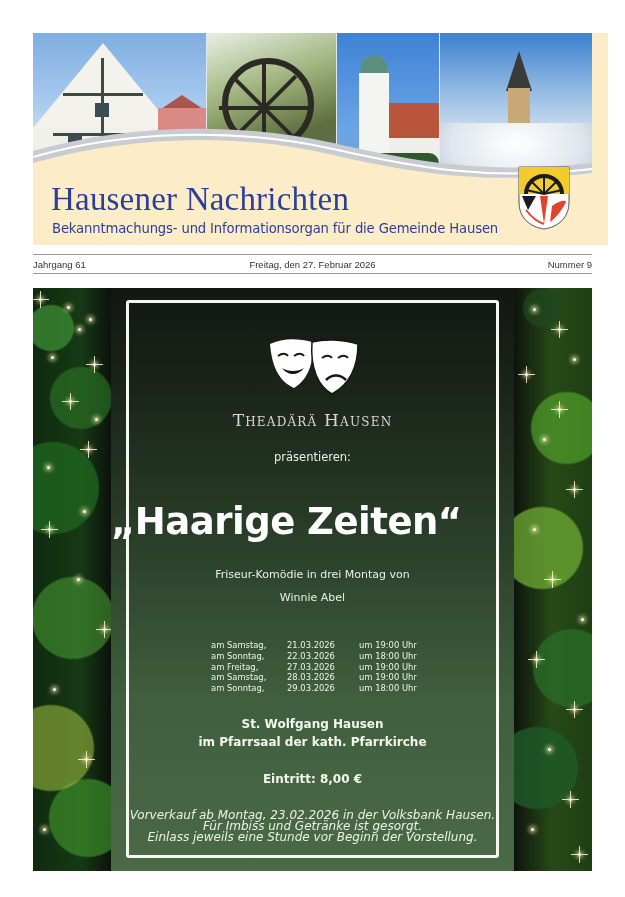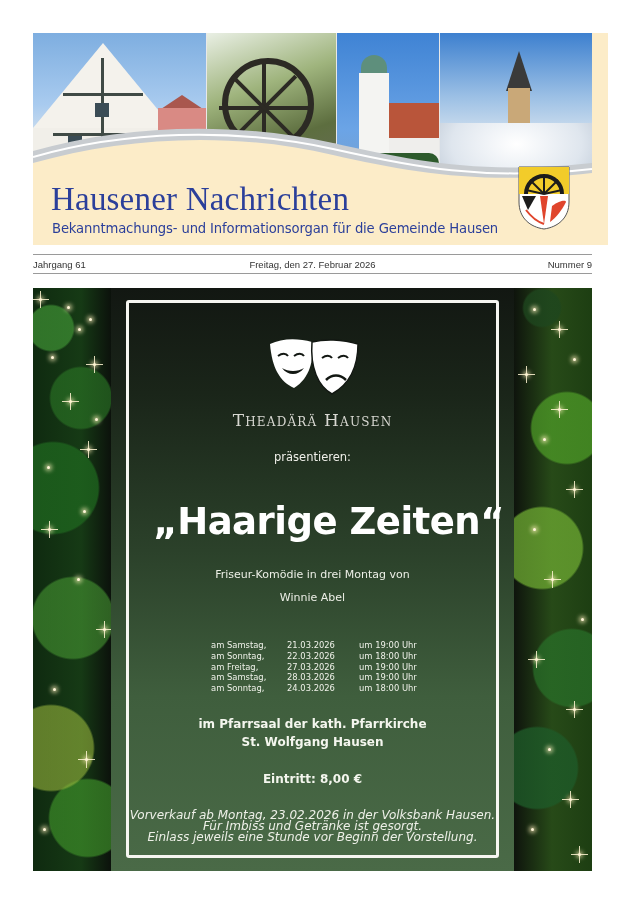--- a/index.html
+++ b/index.html
@@ -75,21 +75,21 @@
     .spark.big::before, .spark.big::after { content: ""; position: absolute; left: 1px; top: -7px; width: 1px; height: 17px; background: rgba(255,245,210,0.85); }
     .spark.big::after { transform: rotate(90deg); }
 
     .panel { position: absolute; left: 78px; top: 0; width: 403px; height: 583px;
       background: linear-gradient(180deg, #121712 0%, #1a2519 18%, #2b412a 45%, #3f5e3d 70%, #4a6a47 100%); }
     .frame { position: absolute; left: 15px; top: 12px; width: 367px; height: 552px; border: 3px solid #f6f6f1; border-radius: 3px; }
 
     .masks { position: absolute; left: 157px; top: 50px; width: 92px; height: 60px; }
     .troupe { position: absolute; left: 0; right: 0; top: 122px; text-align: center; font-family: "DejaVu Serif", serif; font-size: 17px; letter-spacing: 1.2px; color: #d8d8d2; font-variant: small-caps; }
     .presents { position: absolute; left: 0; right: 0; top: 162px; text-align: center; font-family: "DejaVu Sans", sans-serif; font-size: 11.5px; color: #efefe9; }
-    .play-title { position: absolute; left: 0; right: 10px; top: 212px; text-align: right; font-family: "DejaVu Sans", sans-serif; font-weight: bold; font-size: 37px; color: #ffffff; letter-spacing: -0.5px; white-space: nowrap; }
+    .play-title { position: absolute; left: 0; right: 4px; top: 212px; text-align: left; font-family: "DejaVu Sans", sans-serif; font-weight: bold; font-size: 37px; color: #ffffff; letter-spacing: -0.5px; white-space: nowrap; }
     .genre { position: absolute; left: 0; right: 0; top: 280px; text-align: center; font-family: "DejaVu Sans", sans-serif; font-size: 11px; color: #eceee6; }
     .author { position: absolute; left: 0; right: 0; top: 303px; text-align: center; font-family: "DejaVu Sans", sans-serif; font-size: 11px; color: #eceee6; }
 
     .dates { position: absolute; left: 100px; top: 352px; width: 210px; font-family: "DejaVu Sans", sans-serif; font-size: 8.4px; color: #f0f2ea; line-height: 10.8px; }
     .date-row { display: flex; }
     .date-row .d-day { width: 76px; }
     .date-row .d-date { width: 72px; }
     .date-row .d-time { width: 62px; }
 
     .venue { position: absolute; left: 0; right: 0; top: 427px; text-align: center; font-family: "DejaVu Sans", sans-serif; font-weight: bold; font-size: 12px; color: #f4f6ee; line-height: 18px; }
@@ -243,28 +243,28 @@
         <span class="d-date">27.03.2026</span>
         <span class="d-time">um 19:00 Uhr</span>
       </div>
       <div class="date-row">
         <span class="d-day">am Samstag,</span>
         <span class="d-date">28.03.2026</span>
         <span class="d-time">um 19:00 Uhr</span>
       </div>
       <div class="date-row">
         <span class="d-day">am Sonntag,</span>
-        <span class="d-date">24.03.2026</span>
+        <span class="d-date">29.03.2026</span>
         <span class="d-time">um 18:00 Uhr</span>
       </div>
     </div>
 
     <div class="venue">
+      <div>St. Wolfgang Hausen</div>
       <div>im Pfarrsaal der kath. Pfarrkirche</div>
-      <div>St. Wolfgang Hausen</div>
     </div>
 
     <div class="price">Eintritt: 8,00 €</div>
 
     <div class="notes">
       <div>Vorverkauf ab Montag, 23.02.2026 in der Volksbank Hausen.</div>
       <div>Für Imbiss und Getränke ist gesorgt.</div>
       <div>Einlass jeweils eine Stunde vor Beginn der Vorstellung.</div>
     </div>
   </div>

